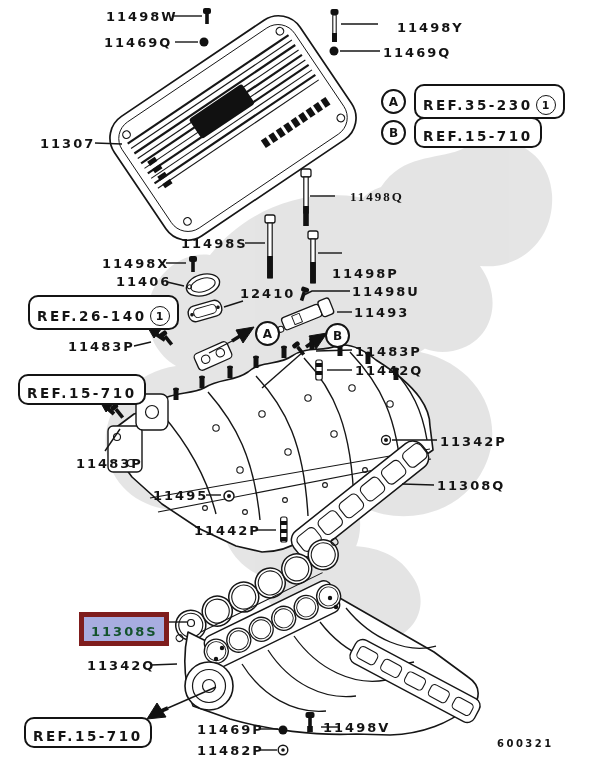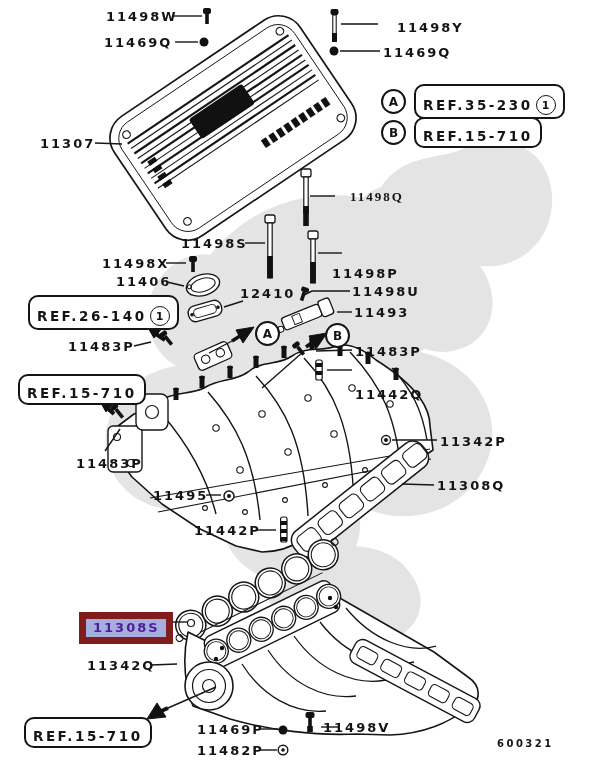--- a/index.html
+++ b/index.html
@@ -2,22 +2,22 @@
 <html><head>
 <meta charset="utf-8">
 <style>
   html,body{margin:0;padding:0;background:#fff;}
   #stage{position:relative;width:609px;height:768px;background:#fff;overflow:hidden;
          font-family:"DejaVu Sans","Liberation Sans",sans-serif;}
   #art{position:absolute;left:0;top:0;z-index:1;}
   #labels{position:absolute;left:0;top:0;width:609px;height:672px;z-index:2;}
   .part-label{position:absolute;font-weight:bold;font-size:13px;letter-spacing:2px;
               color:#141414;white-space:nowrap;line-height:15px;}
-  .part-label.highlight{background:#a8ade0;border:7px solid #7f1d1d;color:#4c1d95;
-              padding:2px 6px 2px 7px;line-height:14px;}
+  .part-label.highlight{background:#a8ade0;border:5px solid #7f1d1d;color:#14532d;
+              padding:8px 6px 2px 7px;line-height:14px;}
   .ref-callout{position:absolute;display:flex;align-items:center;gap:8px;}
   .badge,.circled,.view-marker{display:flex;align-items:center;justify-content:center;
               border-radius:50%;font-weight:bold;color:#141414;background:#fff;letter-spacing:0;}
   .badge{width:21px;height:21px;border:2px solid #141414;font-size:12px;}
   .circled{width:18px;height:18px;border:1.8px solid #141414;font-size:11px;margin-left:-1px;}
   .ref-box{display:flex;align-items:center;gap:4px;border:2px solid #141414;border-radius:10px;
               padding:9px 7px 2px;font-weight:bold;font-size:13.5px;letter-spacing:2.5px;
               color:#141414;background:#fff;white-space:nowrap;}
   .view-marker{position:absolute;width:21px;height:21px;border:2px solid #141414;font-size:12px;z-index:2;}
   .drawing-code{position:absolute;font-weight:bold;font-size:10px;letter-spacing:2.5px;color:#141414;}
@@ -374,21 +374,21 @@
       <div class="part-label" style="left: 350px; top: 189px; font-family: Liberation Serif, serif;">11498Q</div>
       <div class="part-label" style="left: 181px; top: 236px;">11498S</div>
       <div class="part-label" style="left: 332px; top: 246px; margin-top: 20px;">11498P</div>
       <div class="part-label" style="left: 102px; top: 256px;">11498X</div>
       <div class="part-label" style="left: 116px; top: 274px;">11406</div>
       <div class="part-label" style="left: 240px; top: 286px;">12410</div>
       <div class="part-label" style="left: 352px; top: 284px;">11498U</div>
       <div class="part-label" style="left: 354px; top: 305px;">11493</div>
       <div class="part-label" style="left: 68px; top: 339px;">11483P</div>
       <div class="part-label" style="left: 355px; top: 344px;">11483P</div>
-      <div class="part-label" style="left: 355px; top: 363px; margin-top: 24px;">11442Q</div>
+      <div class="part-label" style="left: 355px; top: 363px;">11442Q</div>
       <div class="part-label" style="left: 76px; top: 456px;">11483P</div>
       <div class="part-label" style="left: 440px; top: 434px;">11342P</div>
       <div class="part-label" style="left: 437px; top: 478px;">11308Q</div>
       <div class="part-label" style="left: 153px; top: 488px;">11495</div>
       <div class="part-label" style="left: 194px; top: 523px;">11442P</div>
       <div class="part-label highlight" style="left: 79px; top: 612px;">11308S</div>
       <div class="part-label" style="left: 87px; top: 658px;">11342Q</div>
       <div class="part-label" style="left: 197px; top: 722px;">11469P</div>
       <div class="part-label" style="left: 197px; top: 743px;">11482P</div>
       <div class="part-label" style="left: 323px; top: 720px;">11498V</div>

